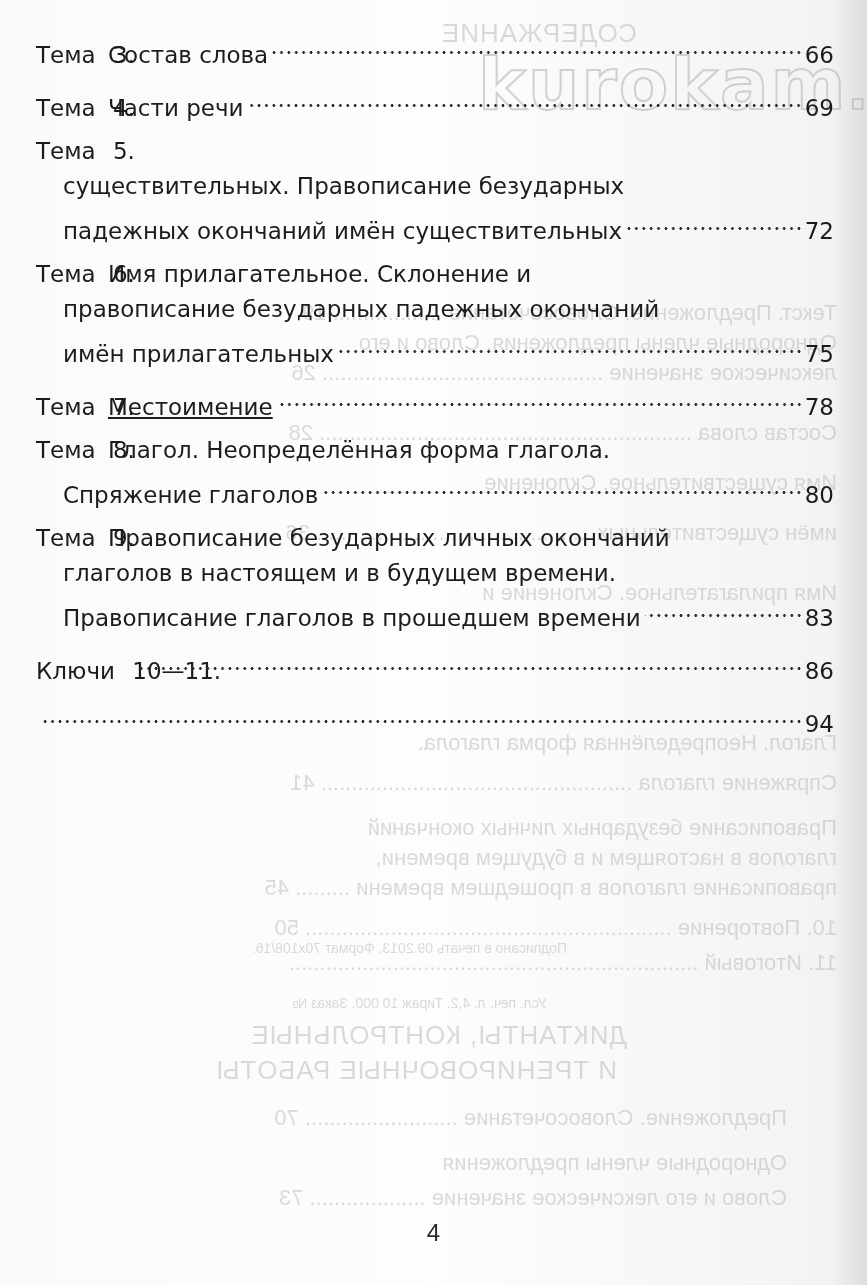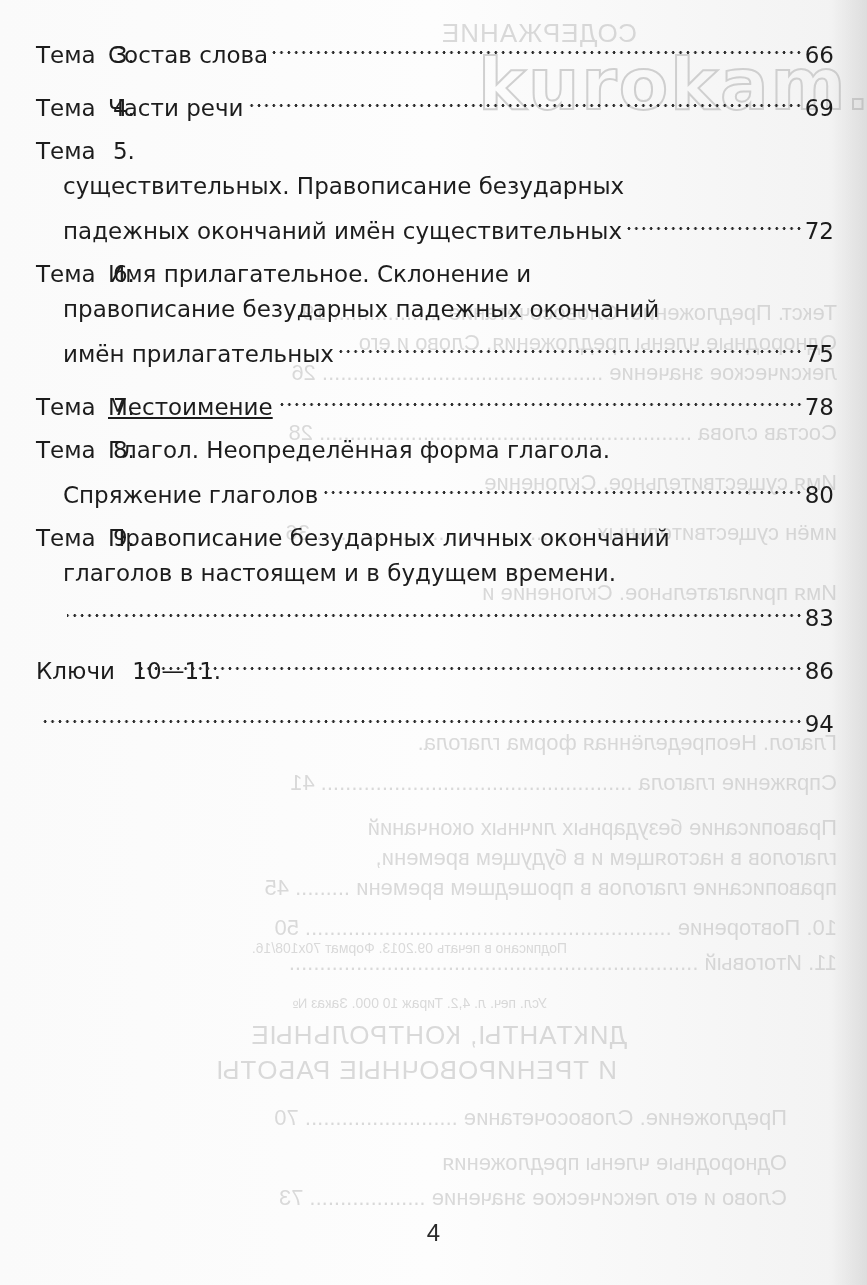--- a/index.html
+++ b/index.html
@@ -261,20 +261,21 @@
         <span class="prefix">
           <span>Тема</span>
           <span style="margin-left:10px;">9.</span>
         </span>
         <span class="text" style="margin-left:-16px;">Правописание безударных личных окончаний</span>
       </div>
       <div class="line cont">
         <span class="text">глаголов в настоящем и в будущем времени.</span>
       </div>
       <div class="line cont">
+        <span class="text">Правописание глаголов в прошедшем времени</span>
         <span class="dots"></span>
         <span class="page-num">83</span>
       </div>
     </div>
 
     <div class="entry">
       <div class="line">
         <span class="prefix wide">
           <span>Ключи</span>
           <span style="margin-left:10px;">10—11.</span>

